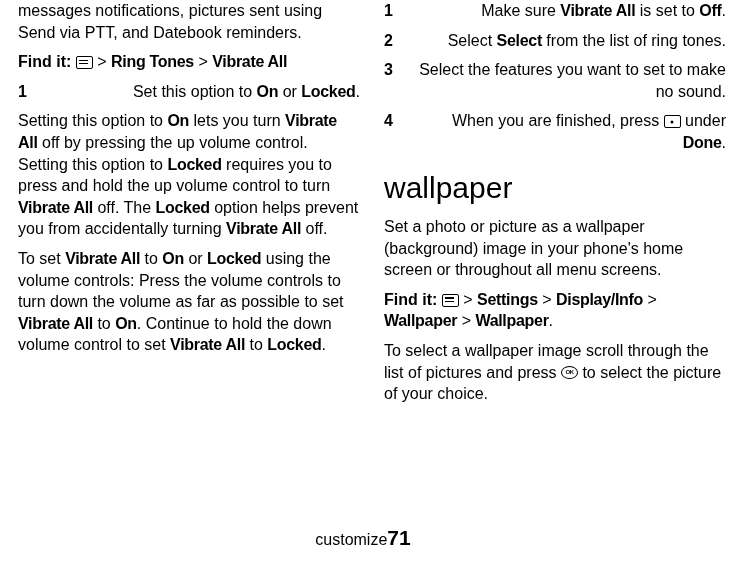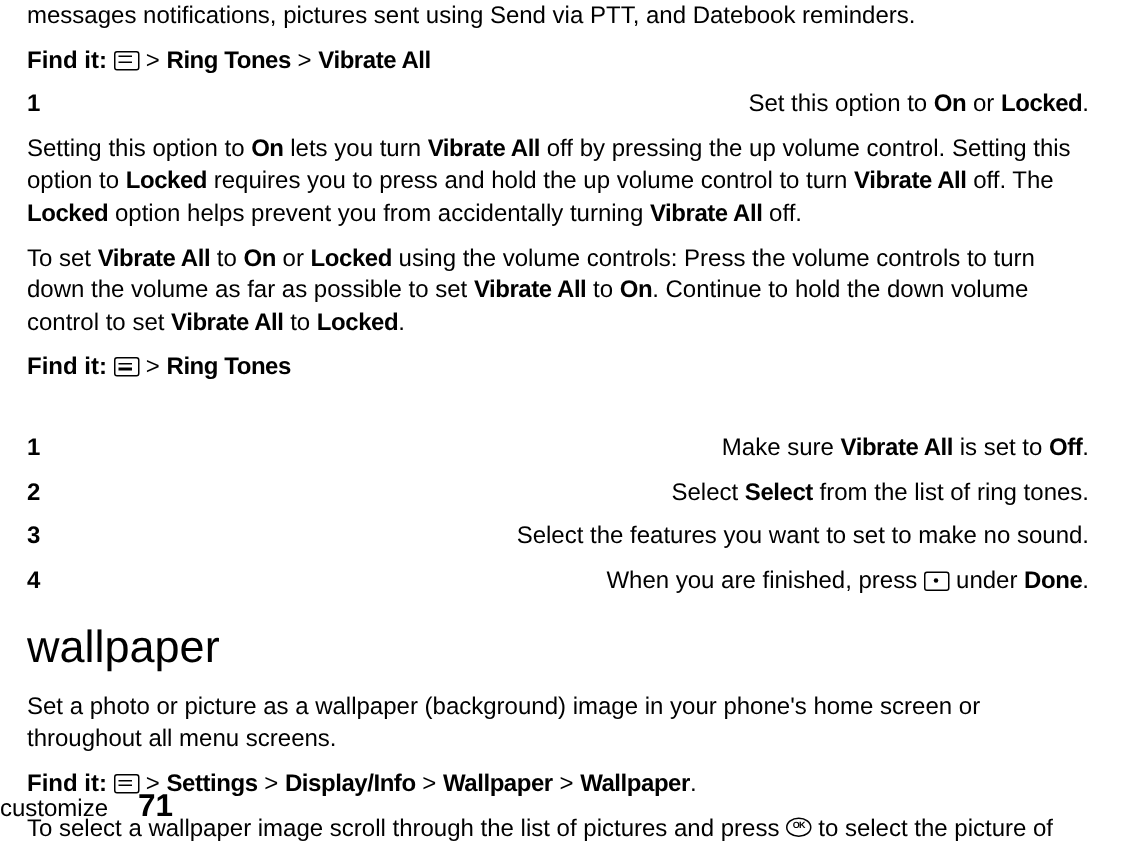--- a/index.html
+++ b/index.html
@@ -10,21 +10,20 @@
     color: #000;
     width: 754px;
     height: 564px;
     overflow: hidden;
   }
   .page {
     display: flex;
     padding: 0 28px 0 18px;
     gap: 24px;
     height: 520px;
-    flex-direction: column;
   }
   .col {
     flex: 1;
     font-size: 16px;
     line-height: 1.35;
   }
   .col p { margin: 0 0 8px 0; }
   .b { font-weight: bold; }
   .condensed { font-family: "Arial Narrow", Arial, sans-serif; letter-spacing: -0.3px; }
   .step {
@@ -96,24 +95,23 @@
     letter-spacing: -0.5px;
   }
   h2.section {
     font-size: 30px;
     font-weight: normal;
     margin: 14px 0 8px 0;
     font-family: Arial, sans-serif;
   }
   .footer {
     display: flex;
-    justify-content: flex-start;
+    justify-content: center;
     align-items: baseline;
     padding: 6px 28px 0 0;
-    gap: 20px;
   }
   .footer .label {
     font-size: 16px;
   }
   .footer .num {
     font-size: 21px;
     font-weight: bold;
   }
 </style>
 </head>
@@ -140,25 +138,20 @@
 
     <p class="indent">
       <span>Setting this option to </span><span class="b condensed">On</span><span> lets you turn </span><span class="b condensed">Vibrate All</span><span> off by pressing the up volume control. Setting this option to </span><span class="b condensed">Locked</span><span> requires you to press and hold the up volume control to turn </span><span class="b condensed">Vibrate All</span><span> off. The </span><span class="b condensed">Locked</span><span> option helps prevent you from accidentally turning </span><span class="b condensed">Vibrate All</span><span> off.</span>
     </p>
 
     <p>
       <span>To set </span><span class="b condensed">Vibrate All</span><span> to </span><span class="b condensed">On</span><span> or </span><span class="b condensed">Locked</span><span> using the volume controls: Press the volume controls to turn down the volume as far as possible to set </span><span class="b condensed">Vibrate All</span><span> to </span><span class="b condensed">On</span><span>. Continue to hold the down volume control to set </span><span class="b condensed">Vibrate All</span><span> to </span><span class="b condensed">Locked</span><span>.</span>
     </p>
 
 
-    <p>
-      <span class="b">Find it:</span>
-      <span class="icon-box icon-menu"></span>
-      <span> &gt; </span><span class="b condensed">Ring Tones</span>
-    </p>
   </div>
 
   <div class="col">
 
     <div class="step">
       <div class="num">1</div>
       <div class="body">
         <span>Make sure </span><span class="b condensed">Vibrate All</span><span> is set to </span><span class="b condensed">Off</span><span>.</span>
       </div>
     </div>

